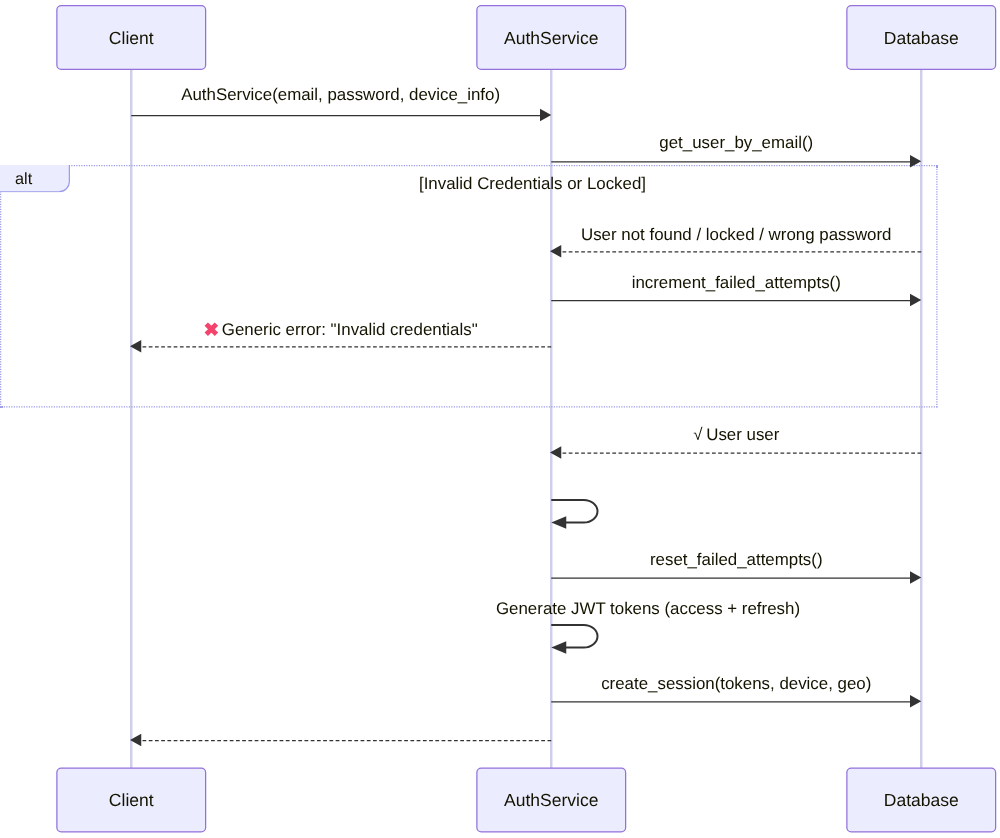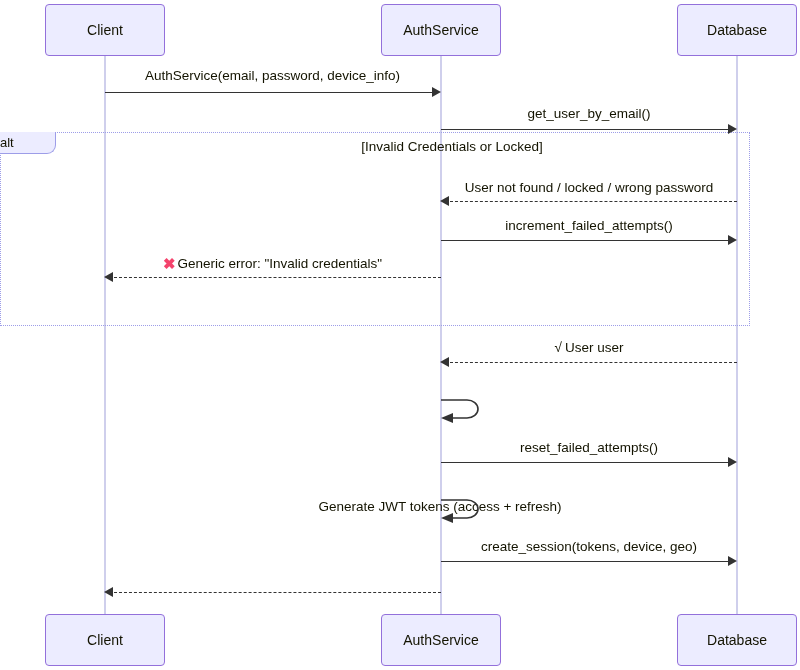--- a/index.html
+++ b/index.html
@@ -54,21 +54,21 @@
     pointer-events: none;
   }
   .alt-tab {
     position: absolute;
     background: #ECECFF;
     border-right: 1px solid #9D9DE8;
     border-bottom: 1px solid #9D9DE8;
     box-sizing: border-box;
     display: flex;
     align-items: center;
-    padding-left: 0;
+    padding-left: 12px;
     font-size: 13px;
     color: #131300;
     height: 22px;
     width: 56px;
     border-bottom-right-radius: 9px;
   }
   .alt-cond {
     position: absolute;
     font-size: 13.5px;
     color: #131300;
@@ -171,21 +171,21 @@
   </div>
 
   <div class="lifeline" style="left:104px; top:56px; height:560px;"></div>
   <div class="lifeline" style="left:440px; top:56px; height:560px;"></div>
   <div class="lifeline" style="left:736px; top:56px; height:560px;"></div>
 
   <div class="alt-box" style="left:0px; top:132px; width:750px; height:194px;"></div>
   <div class="alt-tab" style="left:0px; top:132px;">
     <span>alt</span>
   </div>
-  <div class="alt-cond" style="left:252px; top:139px; width:400px;">[Invalid Credentials or Locked]</div>
+  <div class="alt-cond" style="left:226px; top:139px; width:400px;">[Invalid Credentials or Locked]</div>
 
   <div class="msg-label" style="left:0px; top:68px; width:545px;">AuthService(email, password, device_info)</div>
   <div class="msg-line" style="left:105px; top:92px; width:328px;"></div>
   <div class="arrow-head right" style="left:432px; top:87px;"></div>
 
   <div class="msg-label" style="left:341px; top:106px; width:496px;">get_user_by_email()</div>
   <div class="msg-line" style="left:441px; top:129px; width:288px;"></div>
   <div class="arrow-head right" style="left:728px; top:124px;"></div>
 
   <div class="msg-label" style="left:341px; top:180px; width:496px;">User not found / locked / wrong password</div>
@@ -211,21 +211,21 @@
 
   <svg class="self-loop" style="left:439px; top:395px;" width="56" height="30" viewBox="0 0 56 30">
     <path d="M2,5 L28,5 A11,9 0 0 1 28,23 L12,23" fill="none" stroke="#333333" stroke-width="1.6"></path>
     <polygon points="14,18 2,23 14,28" fill="#333333"></polygon>
   </svg>
 
   <div class="msg-label" style="left:341px; top:440px; width:496px;">reset_failed_attempts()</div>
   <div class="msg-line" style="left:441px; top:462px; width:288px;"></div>
   <div class="arrow-head right" style="left:728px; top:457px;"></div>
 
-  <div class="msg-label" style="left:240px; top:499px; width:400px;">Generate JWT tokens (access + refresh)</div>
+  <div class="msg-label" style="left:240px; top:479px; width:400px;text-align:right;">Generate JWT tokens (access + refresh)</div>
   <svg class="self-loop" style="left:439px; top:495px;" width="56" height="30" viewBox="0 0 56 30">
     <path d="M2,5 L28,5 A11,9 0 0 1 28,23 L12,23" fill="none" stroke="#333333" stroke-width="1.6"></path>
     <polygon points="14,18 2,23 14,28" fill="#333333"></polygon>
   </svg>
 
   <div class="msg-label" style="left:341px; top:539px; width:496px;">create_session(tokens, device, geo)</div>
   <div class="msg-line" style="left:441px; top:561px; width:288px;"></div>
   <div class="arrow-head right" style="left:728px; top:556px;"></div>
 
   <div class="msg-line dashed" style="left:114px; top:592px; width:327px;"></div>

